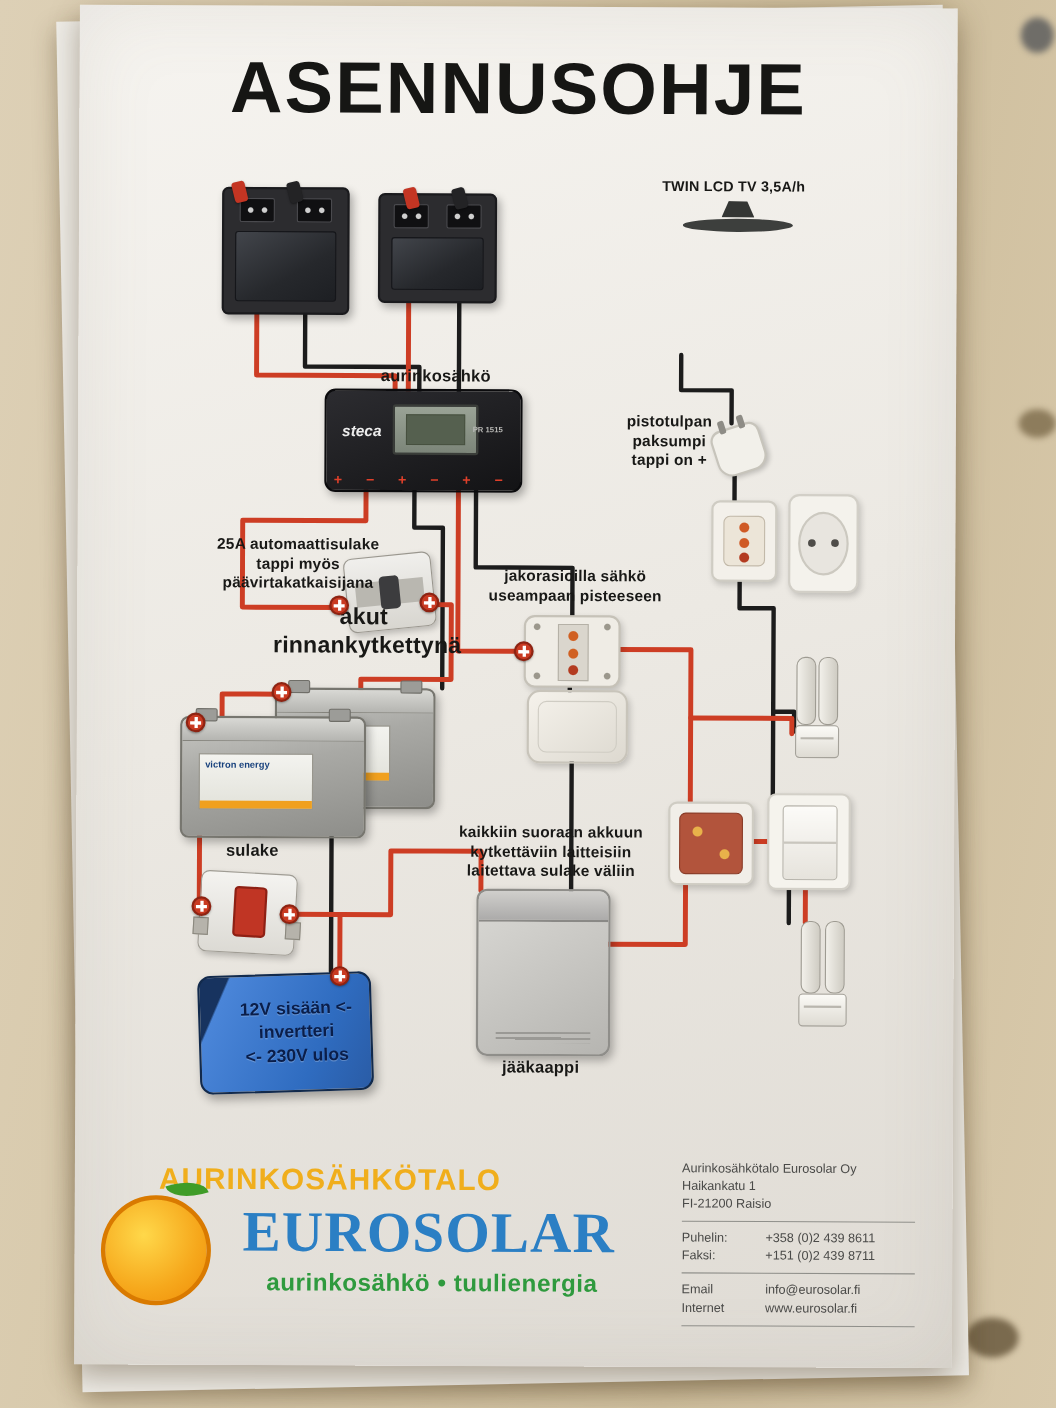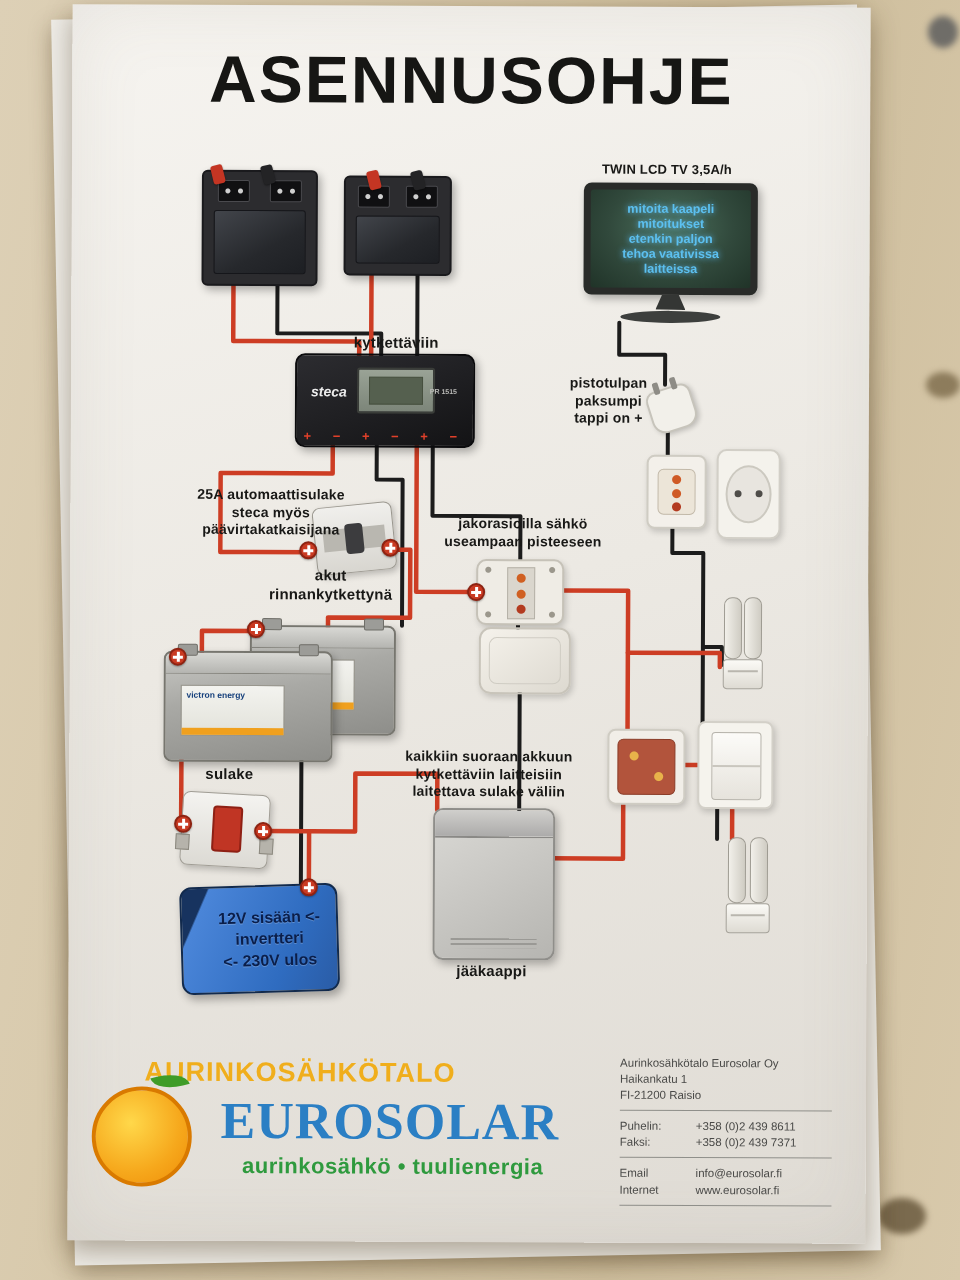--- a/index.html
+++ b/index.html
@@ -200,62 +200,53 @@
       <polyline class="wr" points="346,440 346,586 406,586"></polyline>
       <polyline class="wr" points="490,584 558,584 558,722"></polyline>
       <polyline class="wr" points="612,758 628,758"></polyline>
       <polyline class="wr" points="663,798 663,832"></polyline>
       <polyline class="wr" points="482,852 554,852 554,794"></polyline>
       <polyline class="wr" points="558,646 650,646 650,660"></polyline>
     </svg>
 
     <h1 class="title">ASENNUSOHJE</h1>
     <div class="lbl" style="left:495px;top:155px;width:200px;font-size:13px;">TWIN LCD TV 3,5A/h</div>
-    <div class="lbl" style="left:240px;top:328px;width:170px;font-size:15px;">kytkettäviin</div>
+    <div class="lbl" style="left:240px;top:328px;width:170px;font-size:15px;">aurinkosähkö</div>
     <div class="lbl" style="left:460px;top:368px;width:155px;">pistotulpan
 paksumpi
 tappi on +</div>
     <div class="lbl" style="left:78px;top:481px;width:245px;">25A automaattisulake
-steca myös
+tappi myös
 päävirtakatkaisijana</div>
     <div class="lbl" style="left:335px;top:509px;width:235px;">jakorasioilla sähkö
 useampaan pisteeseen</div>
-    <div class="lbl" style="left:178px;top:561px;width:165px;font-size:15px;">akut
+    <div class="lbl" style="left:178px;top:543px;width:165px;font-size:21px;">akut
 rinnankytkettynä</div>
     <div class="lbl" style="left:118px;top:760px;width:84px;font-size:15px;">sulake</div>
-    <div class="lbl" style="left:292px;top:742px;width:255px;">kaikkiin suoraan akkuun
+    <div class="lbl" style="left:304px;top:742px;width:255px;">kaikkiin suoraan akkuun
 kytkettäviin laitteisiin
 laitettava sulake väliin</div>
     <div class="lbl" style="left:364px;top:956px;width:118px;font-size:15px;">jääkaappi</div>
 
     <div class="dev panel" style="left:130px;top:165px;width:112px;height:112px;">
       <div class="pterm" style="left:14px;"></div>
       <div class="pterm" style="right:14px;"></div>
       <div class="pclip" style="left:8px;"></div>
       <div class="pclip dark" style="left:58px;"></div>
       <div class="pslot"></div>
     </div>
     <div class="dev panel" style="left:272px;top:170px;width:104px;height:96px;">
       <div class="pterm" style="left:12px;"></div>
       <div class="pterm" style="right:12px;"></div>
       <div class="pclip" style="left:22px;"></div>
       <div class="pclip dark" style="left:66px;"></div>
       <div class="pslot"></div>
     </div>
 
     <div class="dev tv-wrap" style="left:512px;top:176px;width:174px;">
-      <div class="tv">
-        <div class="tv-screen">
-          <div class="tv-text">mitoita kaapeli
-mitoitukset
-etenkin paljon
-tehoa vaativissa
-laitteissa</div>
-        </div>
-      </div>
       <div class="tv-neck"></div>
       <div class="tv-base"></div>
     </div>
 
     <div class="dev controller" style="left:224px;top:348px;width:176px;height:90px;">
       <div class="ctrl-brand">steca</div>
       <div class="ctrl-screen"></div>
       <div class="ctrl-model">PR 1515</div>
       <div class="ctrl-marks">+ − + − + −</div>
     </div>
@@ -353,21 +344,21 @@
       <div>Aurinkosähkötalo Eurosolar Oy</div>
       <div>Haikankatu 1</div>
       <div>FI-21200 Raisio</div>
       <hr class="crule">
       <div class="c-row">
         <span class="c-l">Puhelin:</span>
         <span>+358 (0)2 439 8611</span>
       </div>
       <div class="c-row">
         <span class="c-l">Faksi:</span>
-        <span>+358 (0)2 439 7371</span>
+        <span>+151 (0)2 439 8711</span>
       </div>
       <hr class="crule">
       <div class="c-row">
         <span class="c-l">Email</span>
         <span>info@eurosolar.fi</span>
       </div>
       <div class="c-row">
         <span class="c-l">Internet</span>
         <span>www.eurosolar.fi</span>
       </div>

